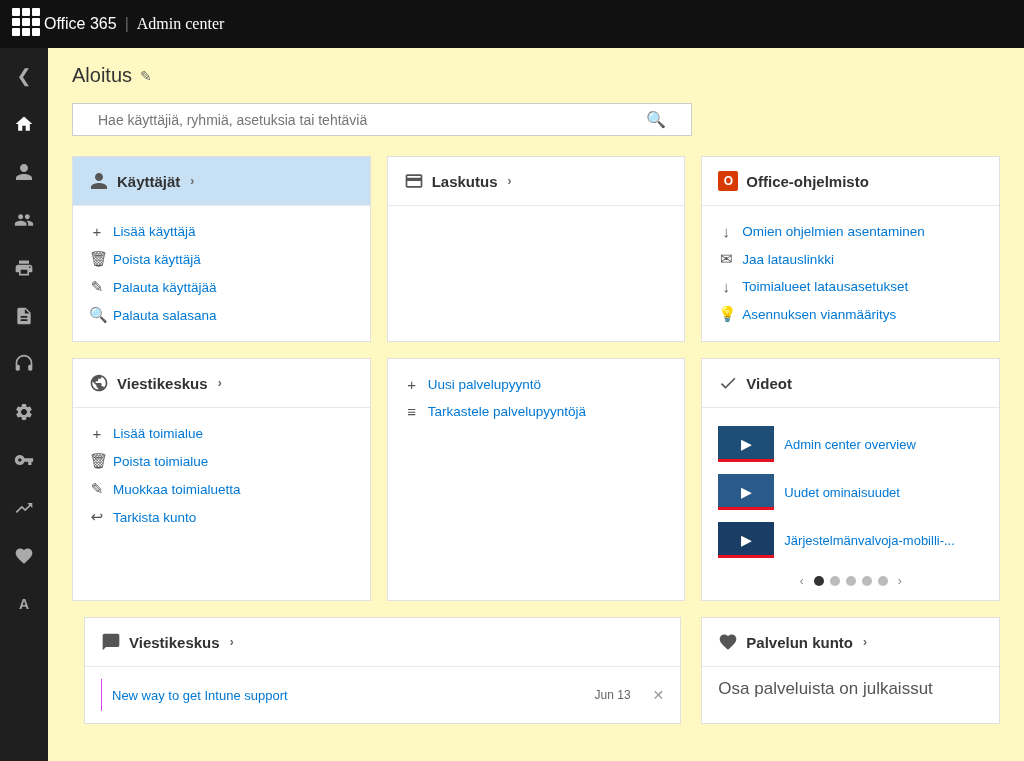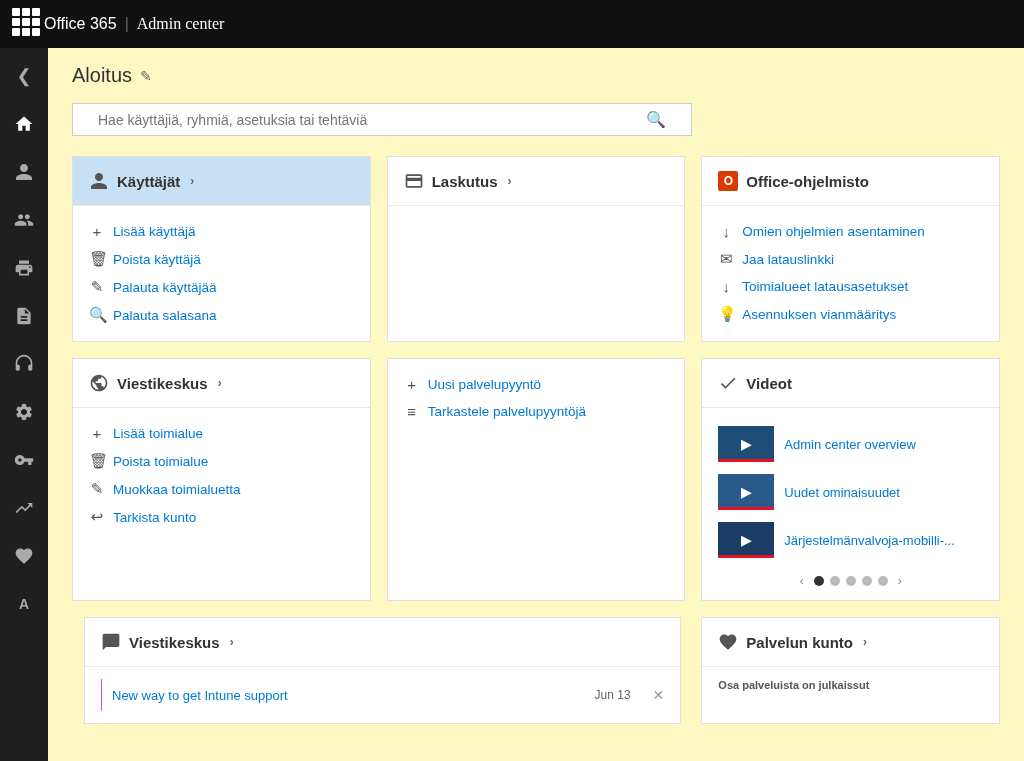--- a/index.html
+++ b/index.html
@@ -257,23 +257,22 @@
     .message-close {
       color: #999;
       cursor: pointer;
       font-size: 14px;
       margin-left: 10px;
     }
 
     
     .service-kunto-body {
       padding: 12px 16px;
-      font-size: 11px;
+      font-size: 17px;
       color: #555;
-      font-weight: bold;
     }
 
     
     .bottom-row {
       display: grid;
       grid-template-columns: 2fr 1fr;
       gap: 20px;
       margin-top: 0;
       margin-left: 12px;
     }

